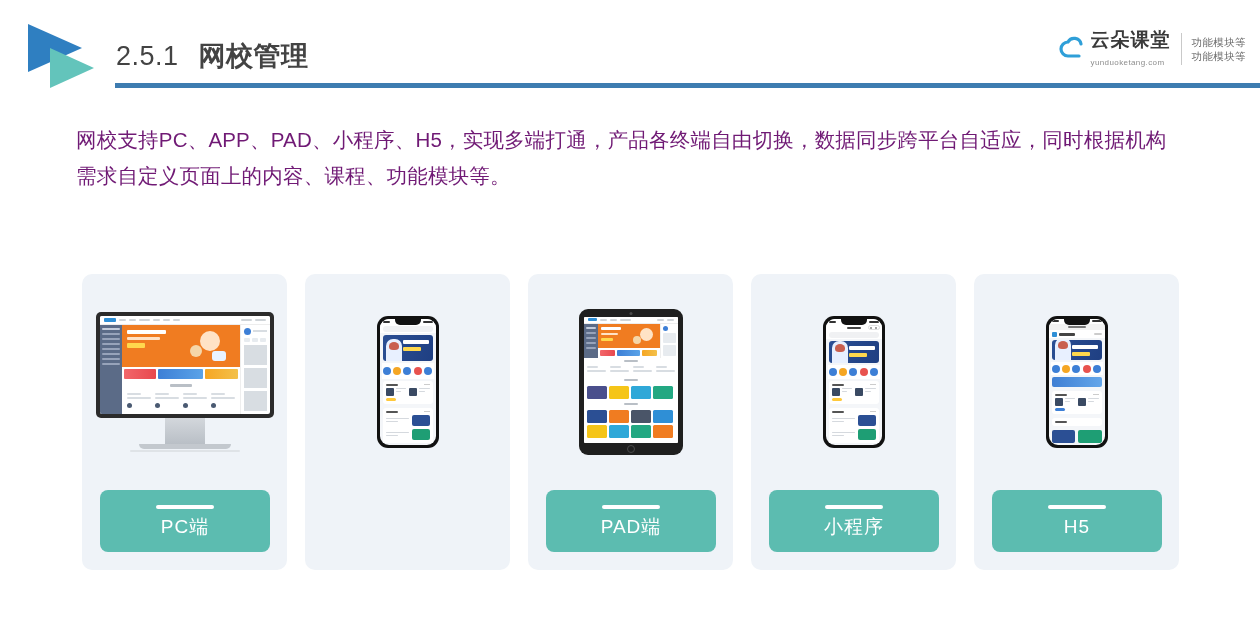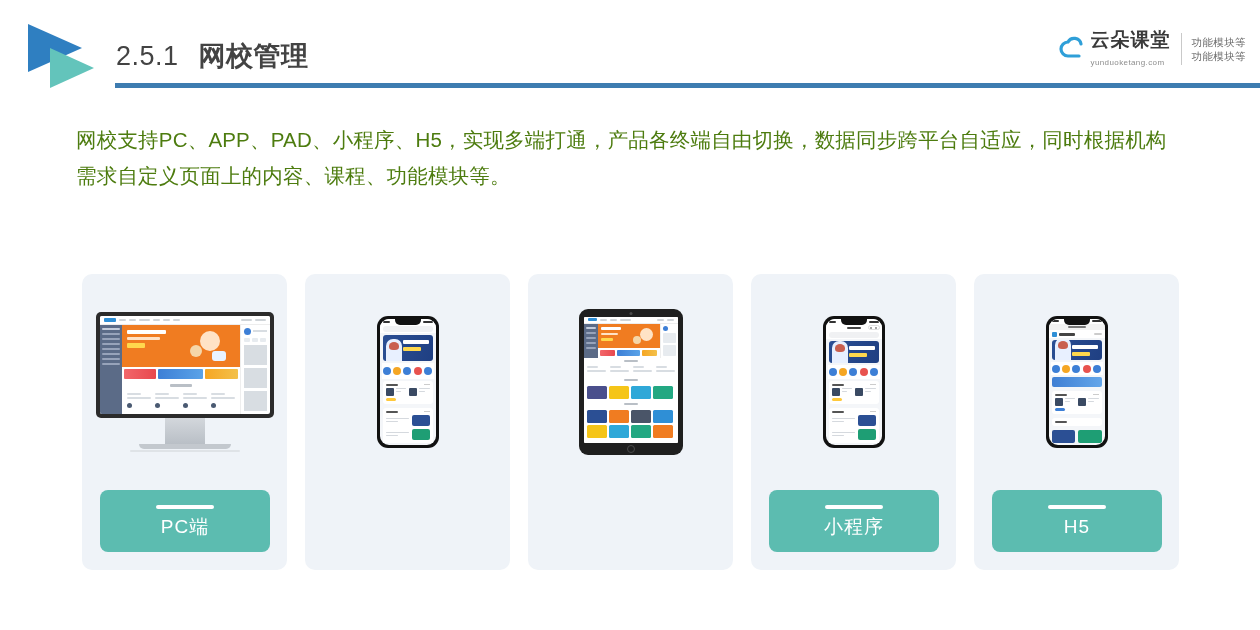--- a/index.html
+++ b/index.html
@@ -34,21 +34,21 @@
   .brand-cloud { position:relative; width:30px; height:30px; margin-right:2px; }
   .brand-words { display:flex; flex-direction:column; justify-content:center;gap:9px; }
   .brand-cn { font-size:19px; font-weight:700; color:#3a3a3a; line-height:19px; letter-spacing:1px; }
   .brand-en { font-size:8px; color:#8d8d8d; line-height:10px; letter-spacing:.4px; }
   .brand-div { width:1px; height:32px; background:#c9c9c9; margin:0 10px; }
   .brand-tag { font-size:10.5px; color:#6a6a6a; line-height:14px; letter-spacing:.4px; }
 
   
   .para {
     position:absolute; left:76px; top:122px; width:1110px;
-    font-size:20.5px; color:#4d7c0f; line-height:36px; letter-spacing:.2px;
+    font-size:20.5px; color:#701a75; line-height:36px; letter-spacing:.2px;
   }
 
   
   .cards { position:absolute; left:82px; top:274px; width:1106px; height:296px;
            display:flex; gap:18px; }
   .card {
     width:205px; height:296px; background:#eff3f8; border-radius:10px;
     position:relative; display:flex; flex-direction:column; align-items:center;
   }
   .device-area {
@@ -493,20 +493,24 @@
                 <span class="tile" style="background:#f5c518;"></span>
                 <span class="tile" style="background:#2fa8d8;"></span>
                 <span class="tile" style="background:#23a882;"></span>
                 <span class="tile" style="background:#f07c21;"></span>
               </div>
             </div>
           </div>
           <div class="ipad-home"></div>
         </div>
       </div>
+      <div class="label-box">
+        <span class="label-bar"></span>
+        <span class="label-text">PAD端</span>
+      </div>
     </div>
 
     <div class="card">
       <div class="device-area">
         <div class="phone">
           <div class="notch"></div>
           <div class="phone-screen">
             <div class="status">
                 <span class="st-l"></span>
                 <span class="st-r"></span>

